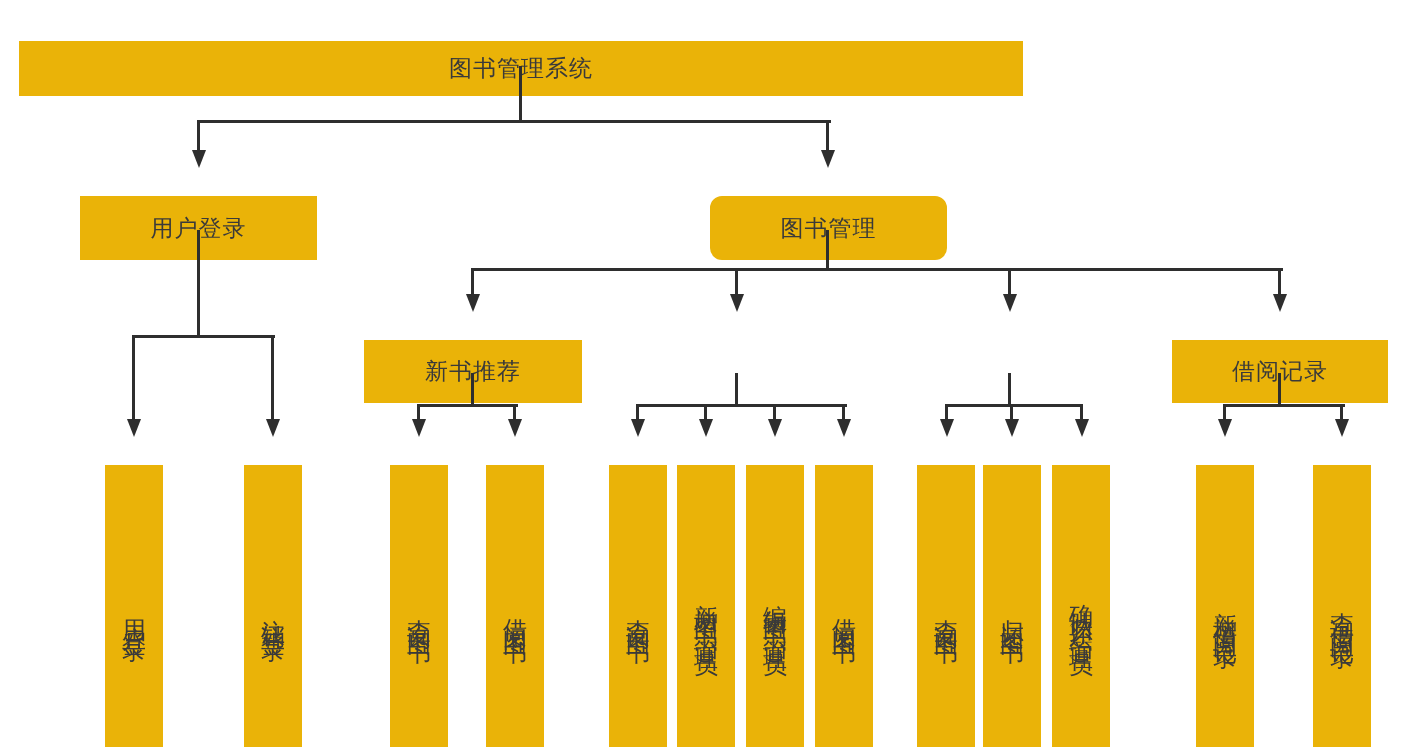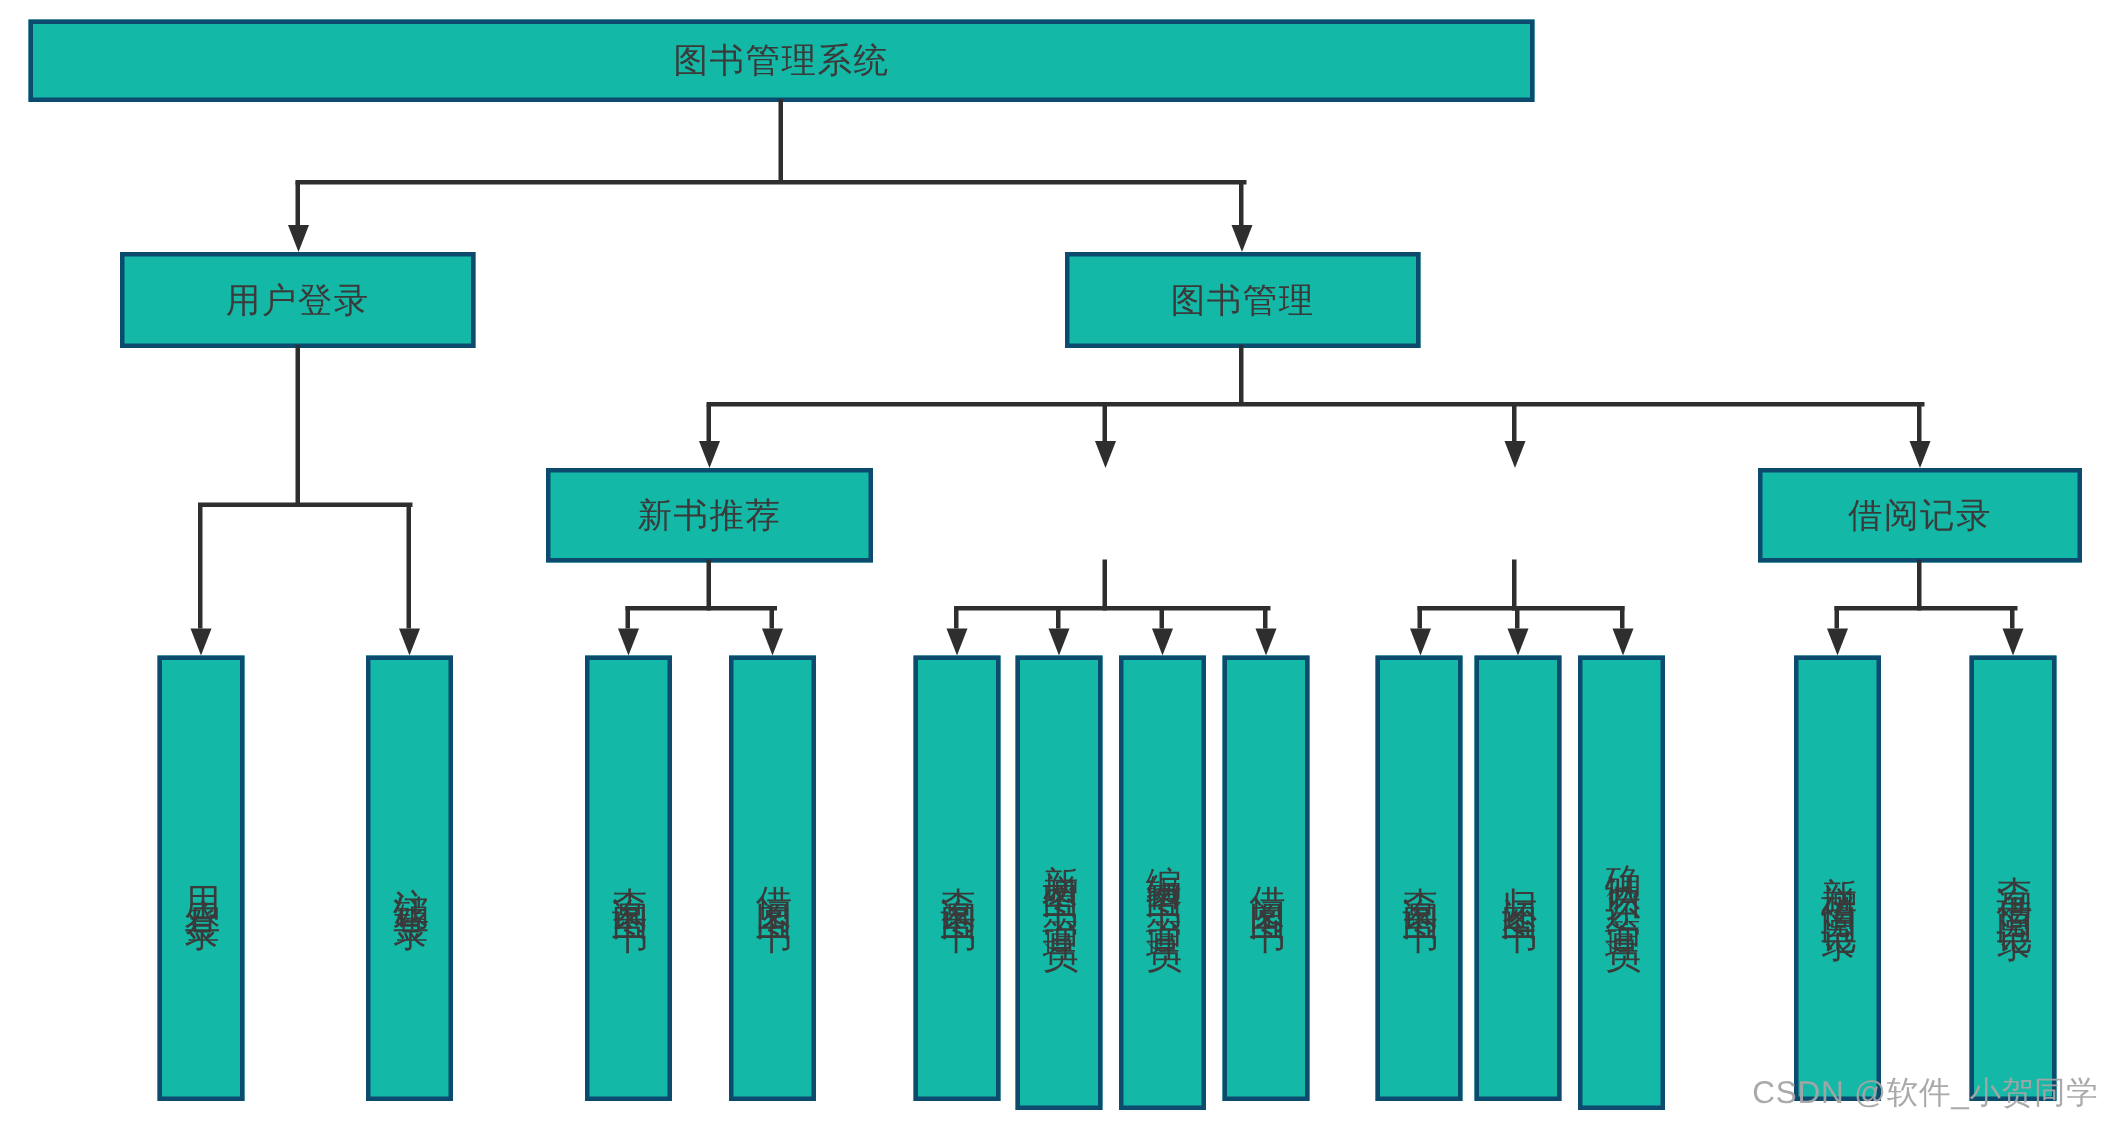--- a/index.html
+++ b/index.html
@@ -7,25 +7,26 @@
     position: relative;
     width: 1405px;
     height: 747px;
     background: #ffffff;
     font-family: "Liberation Sans", "DejaVu Sans", sans-serif;
     overflow: hidden;
   }
   .box {
     position: absolute;
     box-sizing: border-box;
-    background: #14b8a6;
-    border: 3px solid #0c4a6e;
+    background: #eab308;
+    border: 3px solid #eab308;
     display: flex;
     align-items: center;
     justify-content: center;
+    margin-top: 28px;
   }
   .hlabel {
     font-size: 23px;
     color: #3a3a3a;
     letter-spacing: 1px;
     white-space: nowrap;
   }
   .vlabel {
     writing-mode: vertical-lr;
     text-orientation: mixed;
@@ -70,21 +71,21 @@
   <div class="line" style="left:519px; top:66px; width:3px; height:56px;"></div>
   <div class="line" style="left:197px; top:120px; width:634px; height:3px;"></div>
   <div class="line" style="left:197px; top:121px; width:3px; height:31px;"></div>
   <div class="line" style="left:826px; top:121px; width:3px; height:31px;"></div>
   <div class="arrow" style="left:192px; top:150px;"></div>
   <div class="arrow" style="left:821px; top:150px;"></div>
 
   <div class="box" style="left:80px; top:168px; width:237px; height:64px;">
     <span class="hlabel">用户登录</span>
   </div>
-  <div class="box" style="left:710px; top:168px; width:237px; height:64px;">
+  <div class="box" style="left:710px; top:168px; width:237px; height:64px;border-radius:12px;">
     <span class="hlabel">图书管理</span>
   </div>
 
   <div class="line" style="left:197px; top:230px; width:3px; height:107px;"></div>
   <div class="line" style="left:132px; top:335px; width:143px; height:3px;"></div>
   <div class="line" style="left:132px; top:337px; width:3px; height:82px;"></div>
   <div class="line" style="left:271px; top:337px; width:3px; height:82px;"></div>
   <div class="arrow" style="left:127px; top:419px;"></div>
   <div class="arrow" style="left:266px; top:419px;"></div>
 
@@ -177,15 +178,14 @@
     <span class="vlabel">确认归还（管理员）</span>
   </div>
 
   <div class="box" style="left:1196px; top:437px; width:58px; height:297px;">
     <span class="vlabel">新增借阅记录</span>
   </div>
   <div class="box" style="left:1313px; top:437px; width:58px; height:297px;">
     <span class="vlabel">查询借阅记录</span>
   </div>
 
-  <div class="watermark">CSDN @软件_小贺同学</div>
 
 </div>
 
 </body></html>

